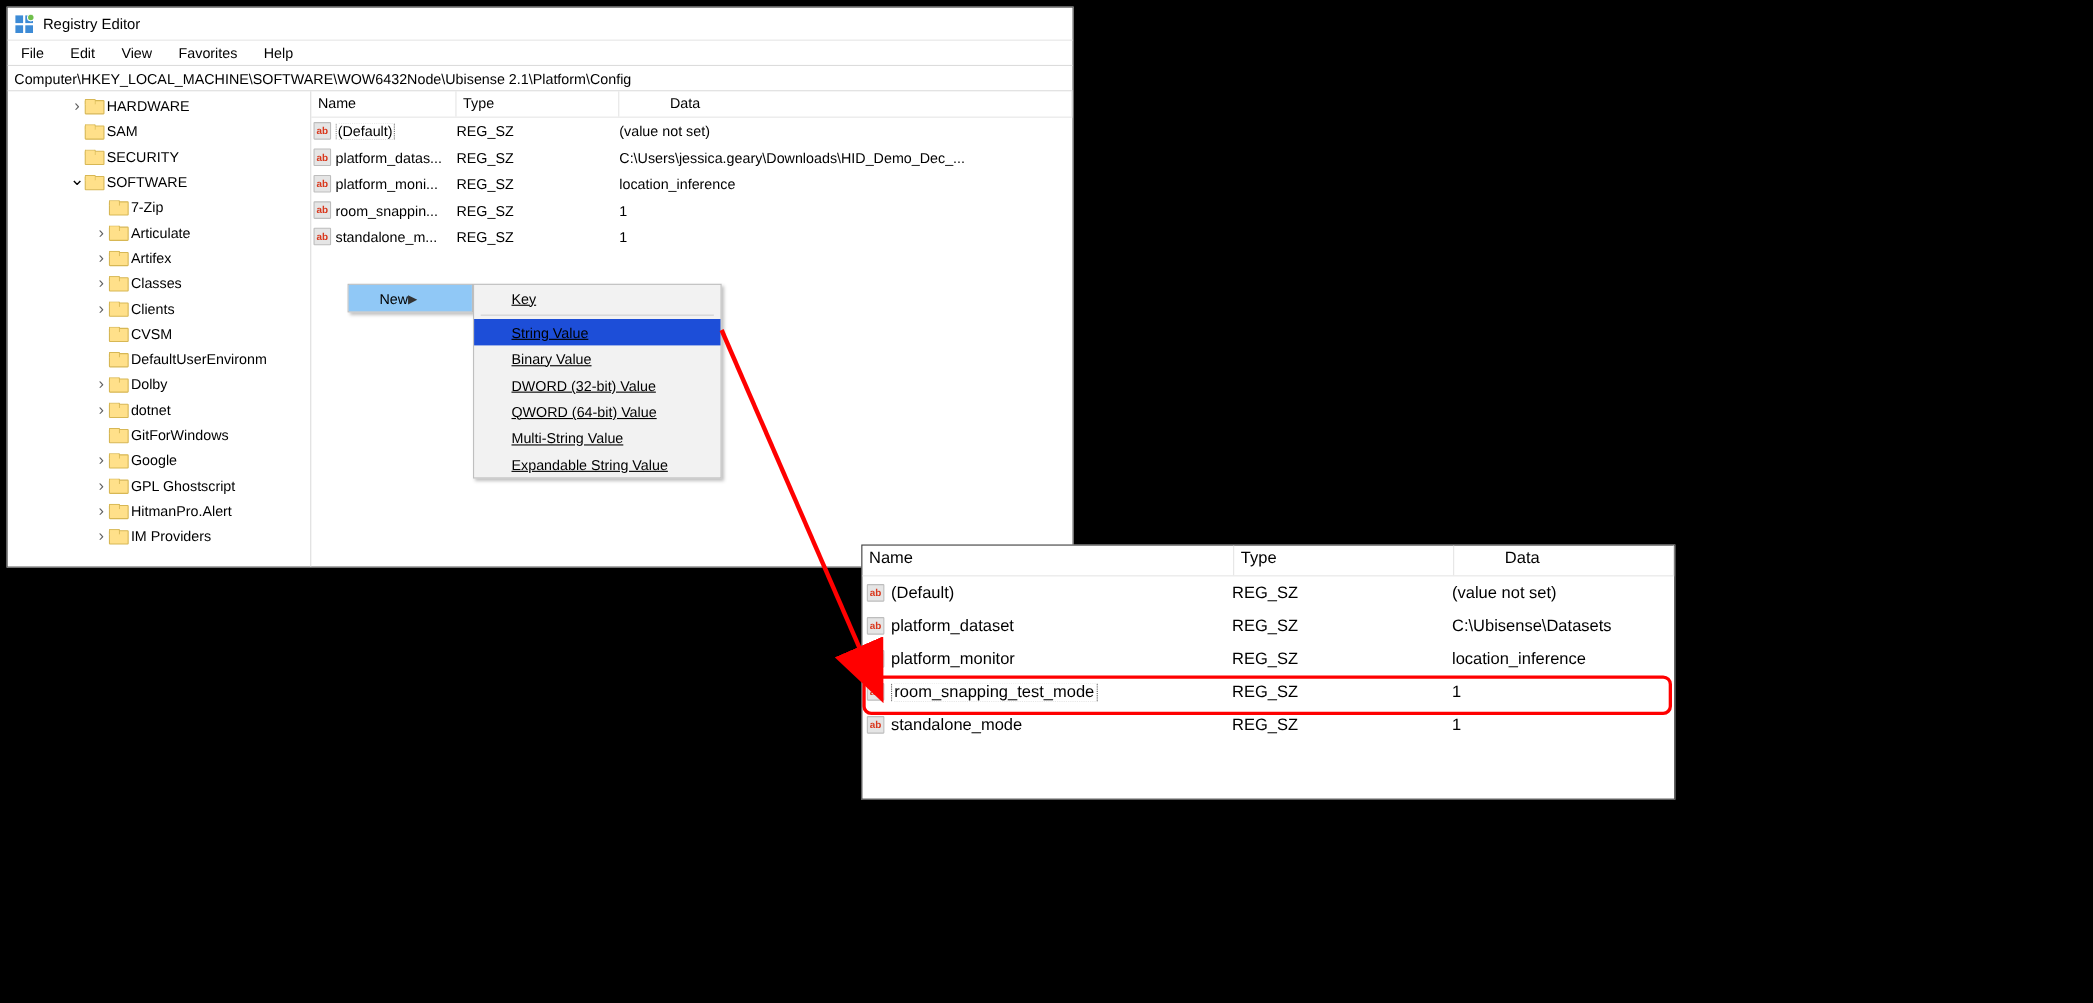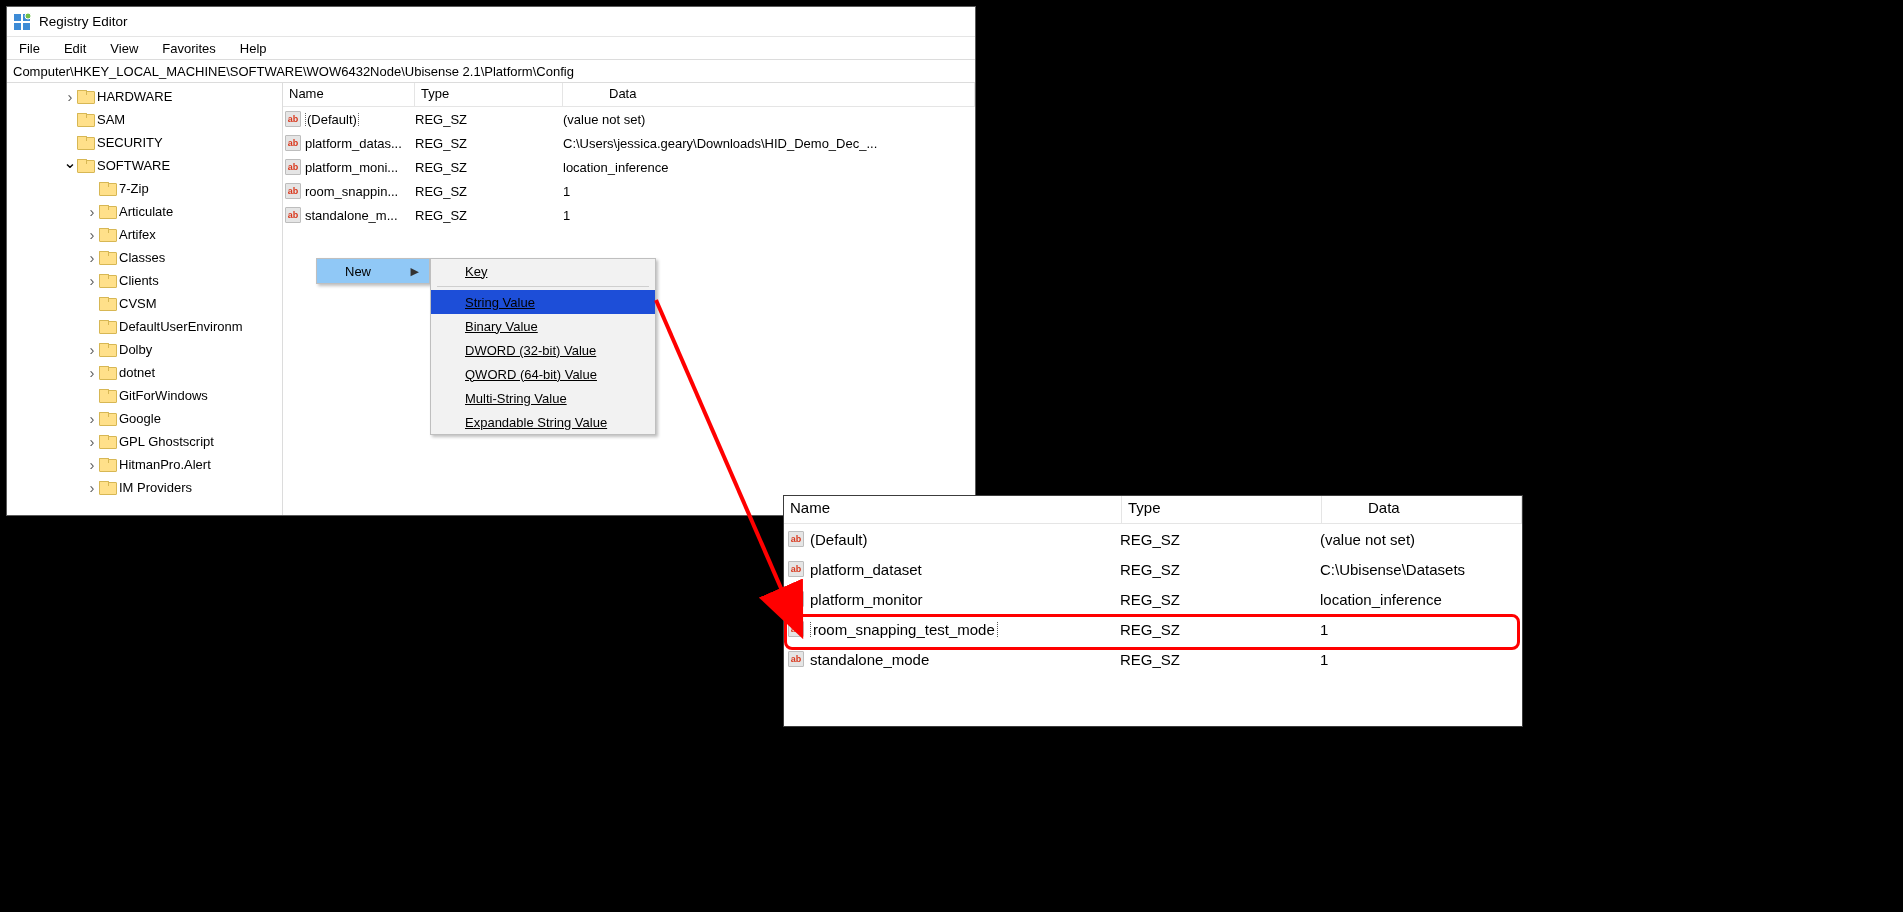--- a/index.html
+++ b/index.html
@@ -135,21 +135,21 @@
   
   .ctx1 {
     position:absolute;
     left:316px; top:258px;
     width:114px;
     background:#f2f2f2;
     border:1px solid #bfbfbf;
     box-shadow:2px 2px 3px rgba(0,0,0,.25);
   }
   .ctx-row{
-    height:24px; display:flex; align-items:center; justify-content:space-between;
+    height:24px; display:flex; align-items:center; 
     padding:0 10px 0 28px;
     font-size:13px;
   }
   .ctx-row.hl{background:#90c8f6;}
   .ctx-row .arrow{font-size:11px;color:#333;}
 
   .ctx2{
     position:absolute;
     left:430px; top:258px;
     width:226px;

